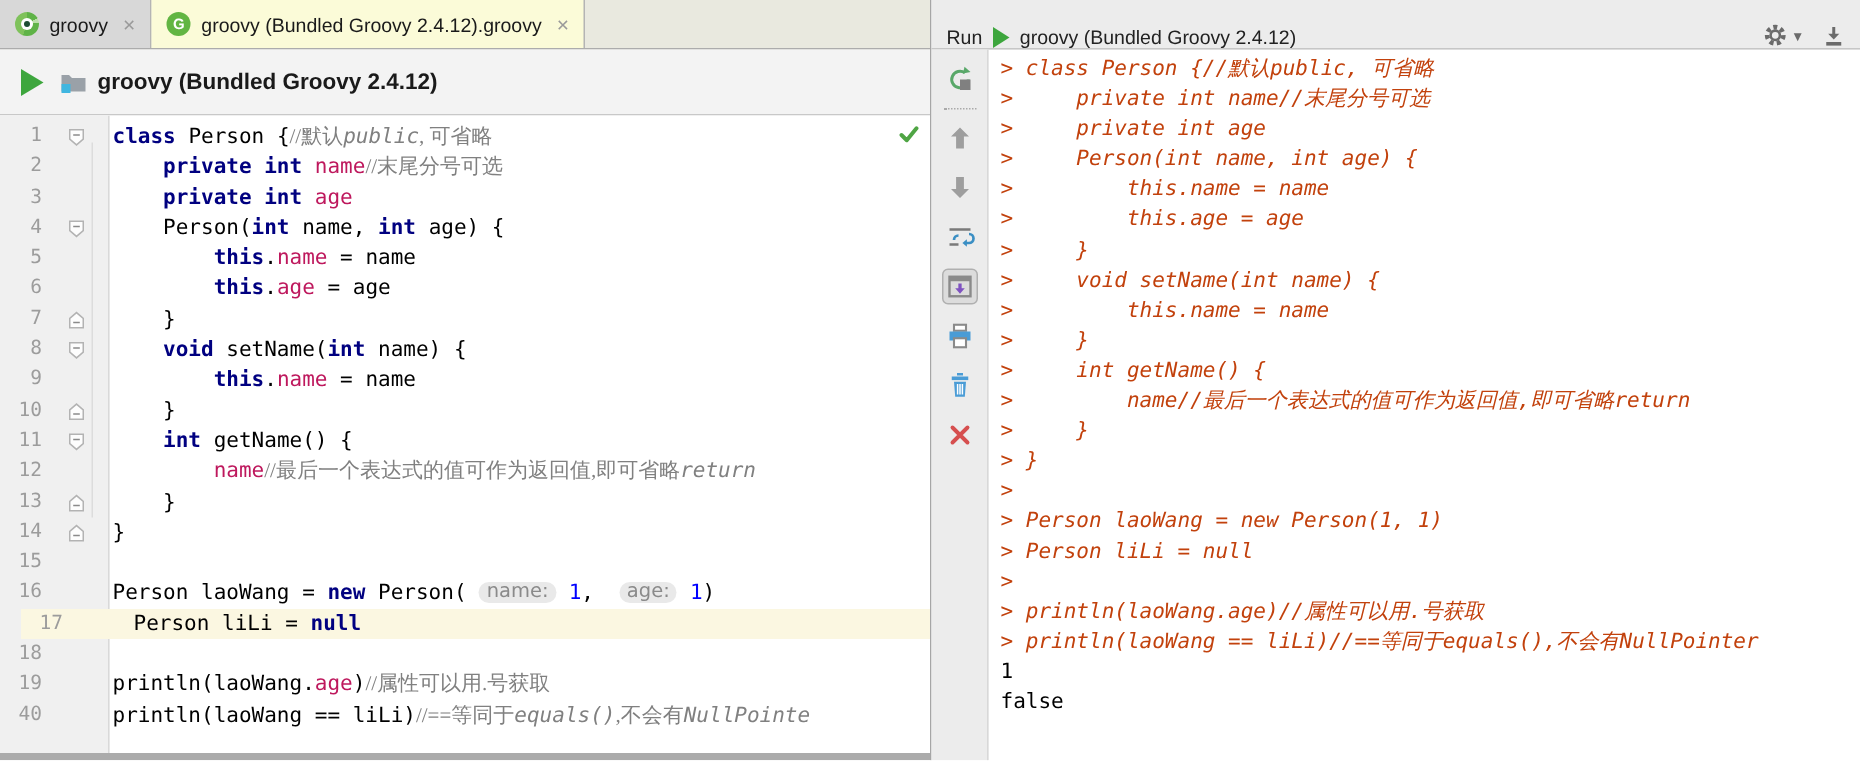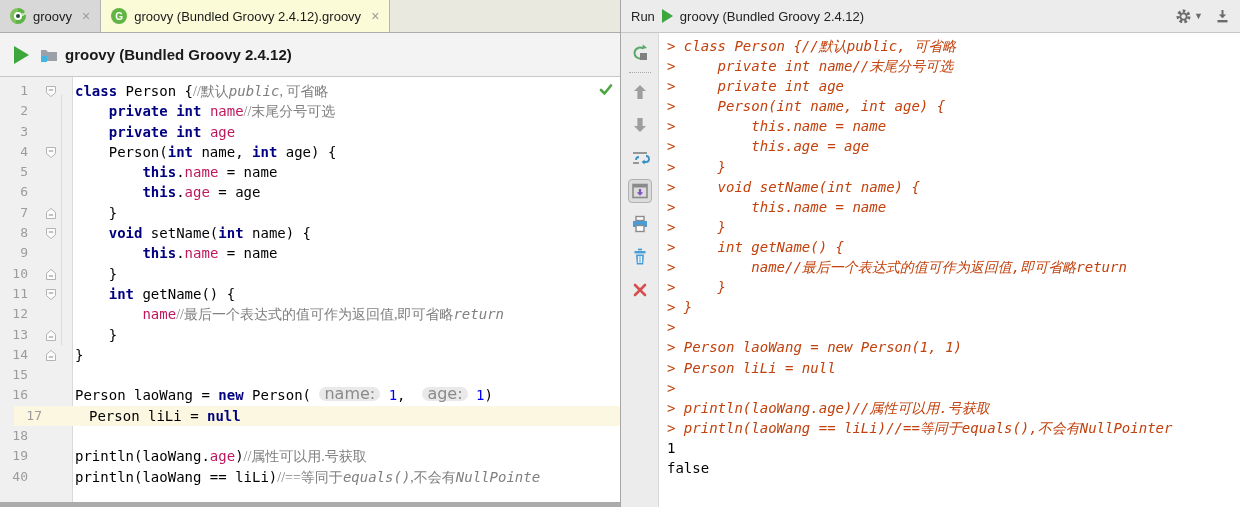--- a/index.html
+++ b/index.html
@@ -29,27 +29,27 @@
   .ed-line.hl{background:#FBF7E1;margin-left:14px;}
   .ed-line .ln{width:28px;text-align:right;color:#9C9C9C;font-size:13px;flex:none;font-family:"DejaVu Sans Mono",monospace;}
   .ed-line .foldcol{width:44px;flex:none;position:relative;}
   .ed-line .foldcol svg{position:absolute;left:17px;top:4px;}
   .ed-line .code{padding-left:3px;color:#000;}
   .k{color:#000080;font-weight:bold;}
   .f{color:#be185d;font-weight:normal;}
   .n{color:#0000FF;}
   .c{color:#808080;font-family:Liberation Serif, serif;}
   .ci{color:#808080;font-style:italic;}
-  .h{display:inline-block;background:#E9E9E9;color:#8A8A8A;border-radius:7px;font-family:"DejaVu Sans",sans-serif;font-size:16px;line-height:14px;padding:0 5px;vertical-align:1px;font-weight:normal;}
+  .h{display:inline-block;background:#E9E9E9;color:#8A8A8A;border-radius:7px;font-family:"DejaVu Sans",sans-serif;font-size:13px;line-height:14px;padding:0 5px;vertical-align:1px;font-weight:normal;}
   .check{position:absolute;right:7px;top:7px;}
   .bottom-strip{position:absolute;left:0;bottom:0;width:620px;height:5px;background:#ABABAB;}
 
   
   .right{position:absolute;left:620px;top:0;width:620px;height:507px;border-left:1px solid #A6A6A6;box-sizing:border-box;background:#fff;}
-  .rheader{height:33px;background:#ECECEC;border-bottom:1px solid #C6C6C6;display:flex;align-items:center;padding:16px 10px;box-sizing:border-box;font-size:13px;color:#222;}
+  .rheader{height:33px;background:#ECECEC;border-bottom:1px solid #C6C6C6;display:flex;align-items:flex-end;padding:0 10px;box-sizing:border-box;font-size:13px;color:#222;}
   .rheader .rplay{width:0;height:0;border-left:11px solid #3DA63D;border-top:7px solid transparent;border-bottom:7px solid transparent;margin:0 7px;}
   .rheader .spacer{flex:1;}
   .rheader .hicon{display:flex;align-items:center;margin-left:12px;}
   .caret{font-size:9px;color:#6B6B6B;margin-left:2px;}
 
   .console{position:absolute;left:0;top:33px;right:0;bottom:0;display:flex;}
   .con-toolbar{width:38px;background:#ECECEC;border-right:1px solid #D8D8D8;display:flex;flex-direction:column;align-items:center;padding-top:8px;gap:9px;flex:none;box-sizing:border-box;}
   .tbtn{width:24px;height:24px;display:flex;align-items:center;justify-content:center;border-radius:4px;}
   .tbtn.pressed{background:#DCDCDC;border:1px solid #B0B0B0;box-sizing:border-box;}
   .tsep{width:22px;border-top:1px dotted #A9A9A9;margin:-2px 0;}

